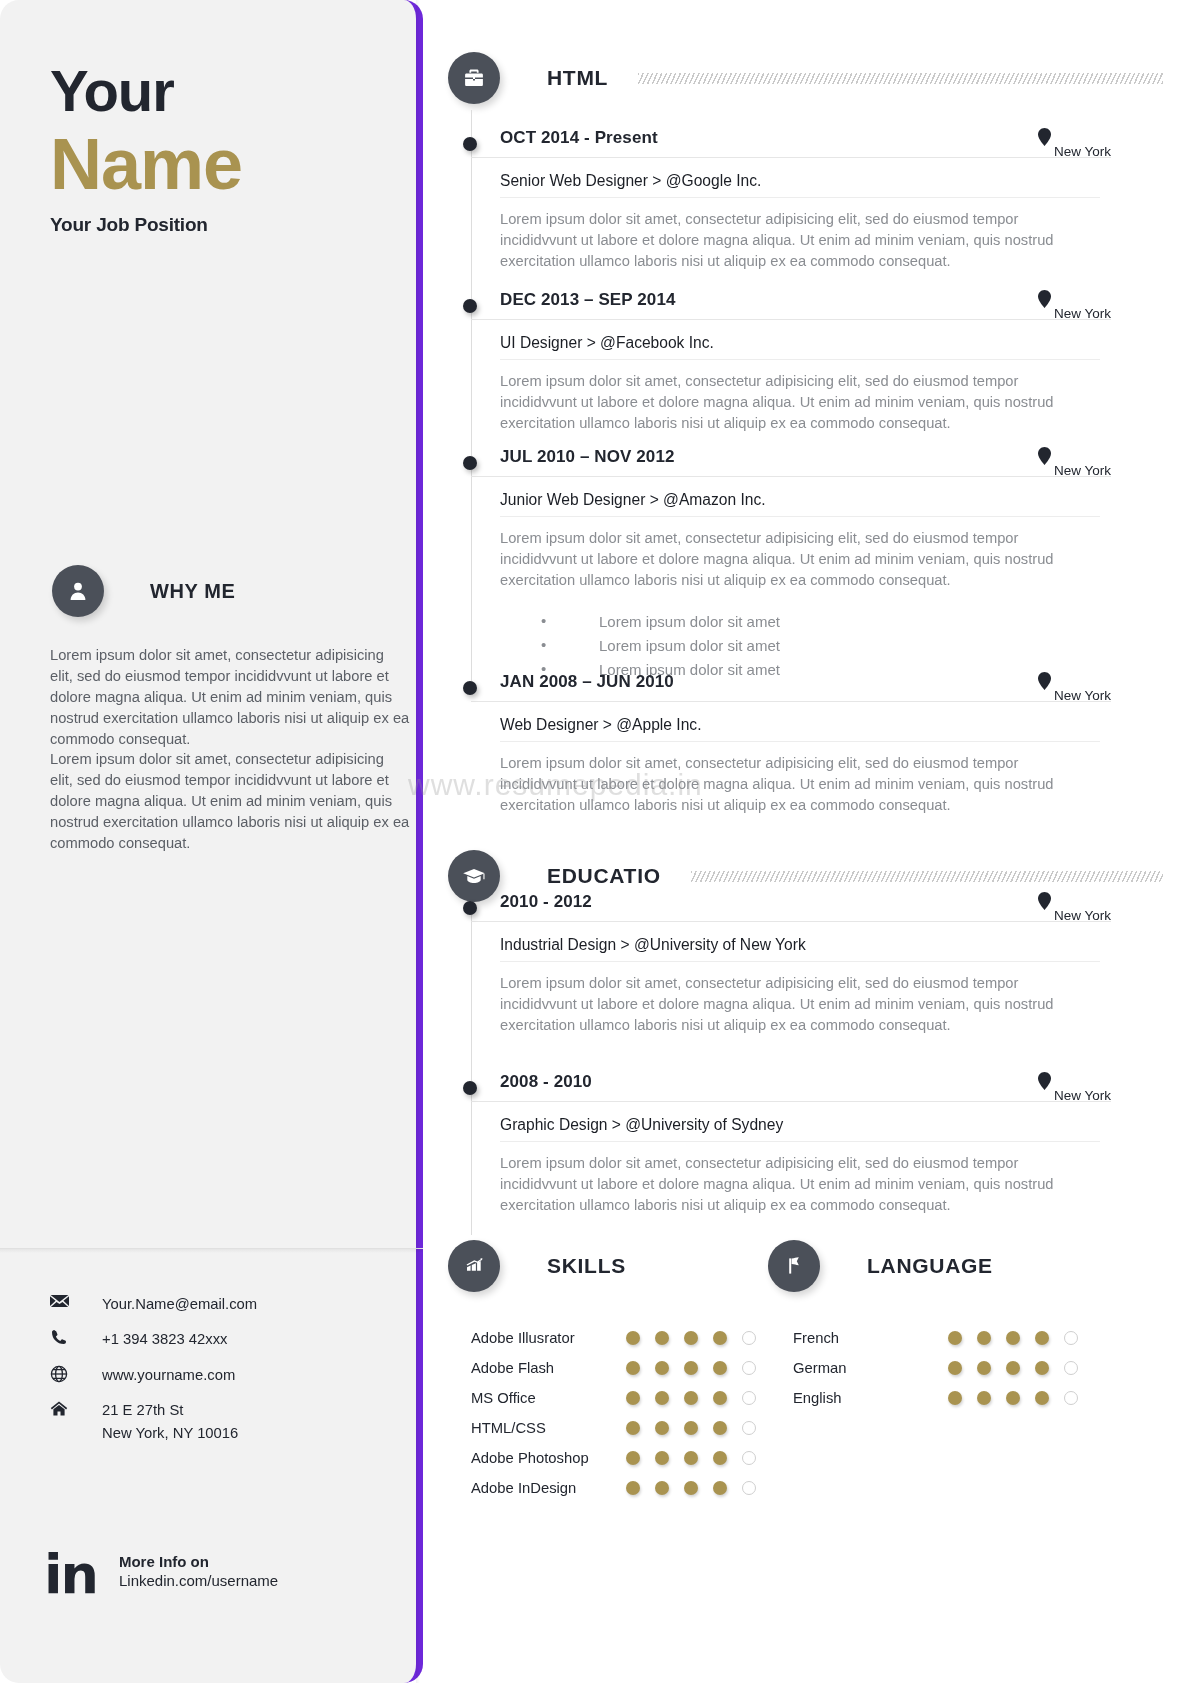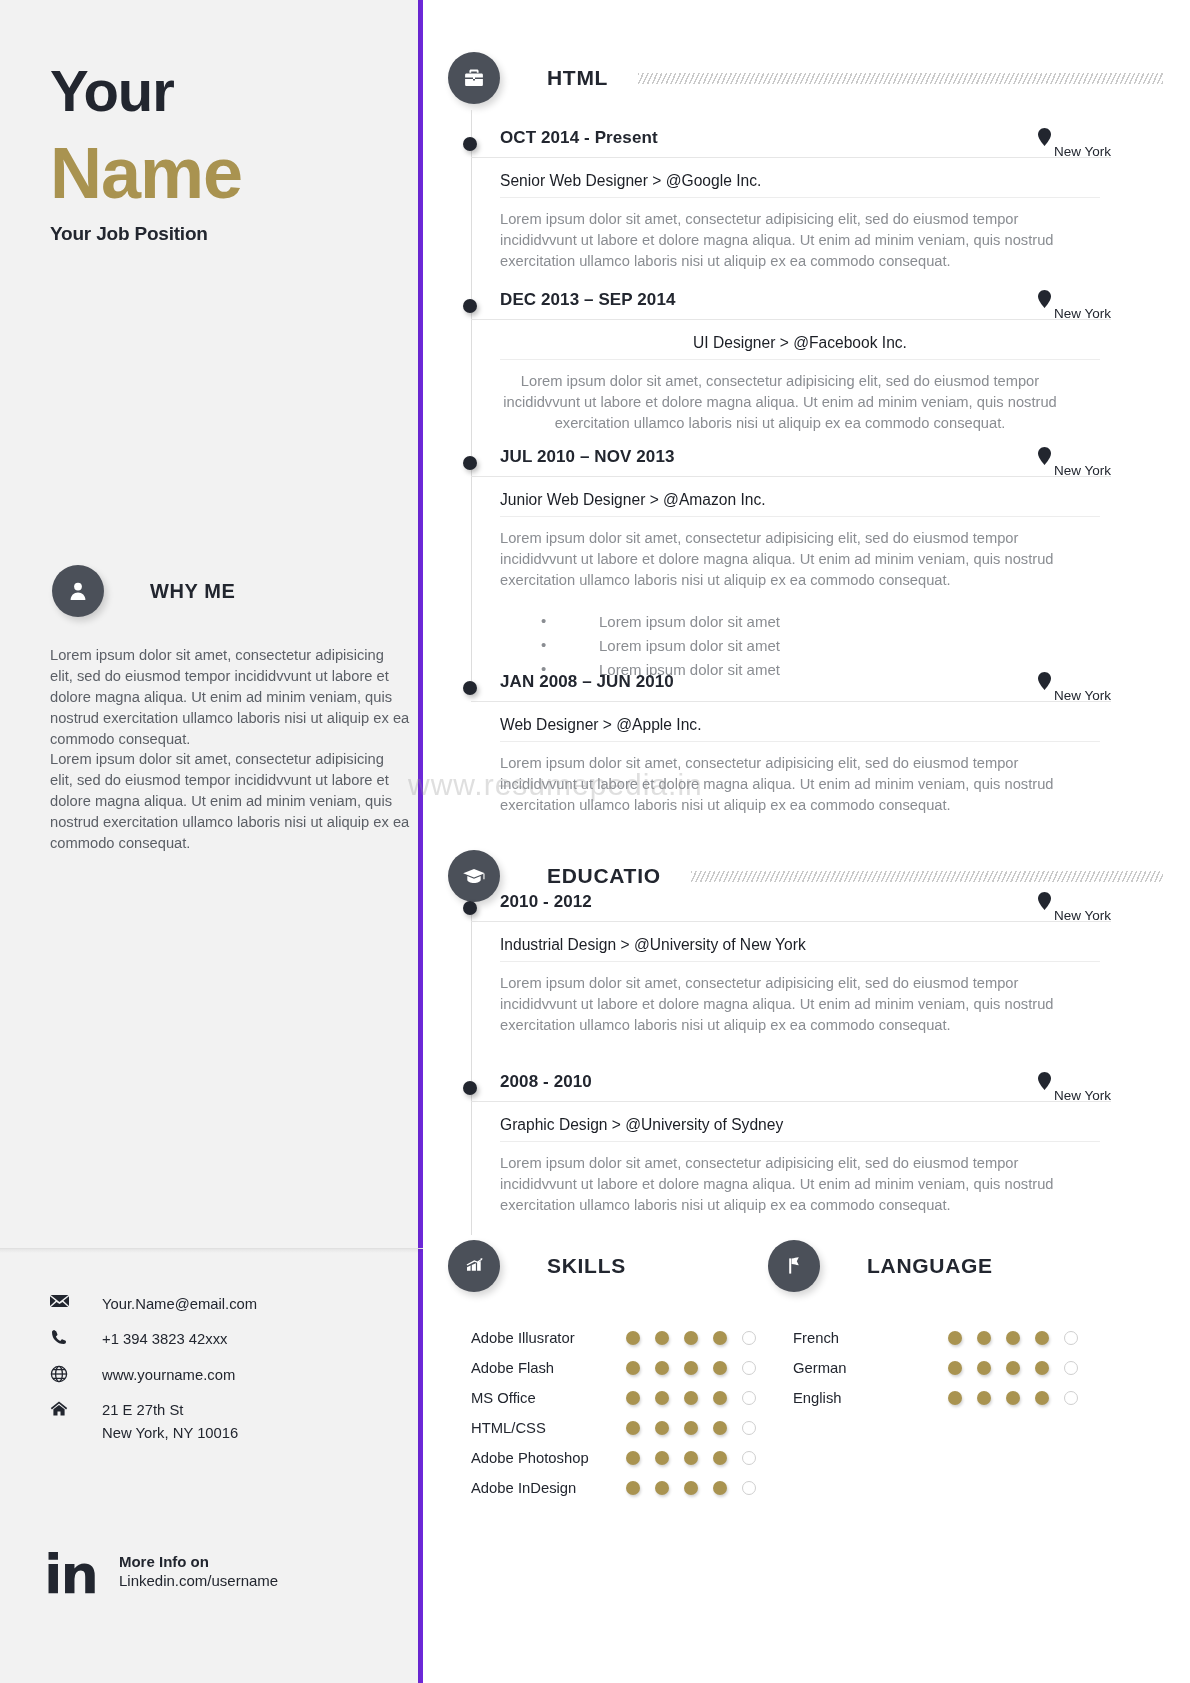--- a/index.html
+++ b/index.html
@@ -9,34 +9,35 @@
     background: #ffffff;
     overflow: hidden;
   }
   .page { position: relative; width: 1190px; height: 1683px; background: #ffffff; }
 
   
   .left-col {
     position: absolute; left: 0; top: 0;
     width: 423px; height: 1683px;
     background: #f2f2f2;
-    border-right: 5px solid #6d28d9;
+    border-right: 7px solid #6d28d9;
+    border-radius: 19px;
   }
   .left-col:after{
     content:""; position:absolute; right:-4px; top:0; width:4px; height:1683px;
     background: linear-gradient(to right, rgba(0,0,0,0.05), rgba(0,0,0,0));
   }
   .name-block { position: absolute; left: 50px; top: 62px; width: 340px; }
   .name-first {
     font-size: 58px; font-weight: bold; color: #22262f;
     letter-spacing: -1px; line-height: 1.0;
   }
   .name-last {
     font-size: 72px; font-weight: bold; color: #a99350;
-    letter-spacing: -1px; line-height: 1.0; margin-top: 17px;
+    letter-spacing: -1px; line-height: 1.0; margin-top: 8px;
   }
   .job-position {
     font-size: 19px; font-weight: bold; color: #22262f;
     margin-top: 14px; letter-spacing: -0.2px;
   }
 
   .photo-circle {
     position: absolute; left: 95px; top: 265px;
     width: 235px; height: 235px; border-radius: 50%;
     background: #bfbfbf;
@@ -276,41 +277,41 @@
                 <path d="M6.5 0C2.9 0 0 2.9 0 6.5 0 11 6.5 18 6.5 18S13 11 13 6.5C13 2.9 10.1 0 6.5 0z"></path>
               </svg>
           </span>
           <span class="loc-name">New York</span>
         </div>
       </div>
       <div class="entry-role">Senior Web Designer &gt; @Google Inc.</div>
       <div class="entry-desc">Lorem ipsum dolor sit amet, consectetur adipisicing elit, sed do eiusmod tempor incididvvunt ut labore et dolore magna aliqua. Ut enim ad minim veniam, quis nostrud exercitation ullamco laboris nisi ut aliquip ex ea commodo consequat.</div>
     </div>
 
-    <div class="entry" style="top:290px;text-align:center;">
+    <div class="entry" style="top:290px;">
       <div class="entry-dot"></div>
       <div class="entry-top">
         <div class="entry-date">DEC 2013 – SEP 2014</div>
         <div class="entry-loc">
           <span class="pin">
             <svg width="13" height="18" viewBox="0 0 13 18" fill="#22262f">
                 <path d="M6.5 0C2.9 0 0 2.9 0 6.5 0 11 6.5 18 6.5 18S13 11 13 6.5C13 2.9 10.1 0 6.5 0z"></path>
               </svg>
           </span>
           <span class="loc-name">New York</span>
         </div>
       </div>
       <div class="entry-role">UI Designer &gt; @Facebook Inc.</div>
       <div class="entry-desc">Lorem ipsum dolor sit amet, consectetur adipisicing elit, sed do eiusmod tempor incididvvunt ut labore et dolore magna aliqua. Ut enim ad minim veniam, quis nostrud exercitation ullamco laboris nisi ut aliquip ex ea commodo consequat.</div>
     </div>
 
     <div class="entry" style="top:447px;">
       <div class="entry-dot"></div>
       <div class="entry-top">
-        <div class="entry-date">JUL 2010 – NOV 2013</div>
+        <div class="entry-date">JUL 2010 – NOV 2012</div>
         <div class="entry-loc">
           <span class="pin">
             <svg width="13" height="18" viewBox="0 0 13 18" fill="#22262f">
                 <path d="M6.5 0C2.9 0 0 2.9 0 6.5 0 11 6.5 18 6.5 18S13 11 13 6.5C13 2.9 10.1 0 6.5 0z"></path>
               </svg>
           </span>
           <span class="loc-name">New York</span>
         </div>
       </div>
       <div class="entry-role">Junior Web Designer &gt; @Amazon Inc.</div>

